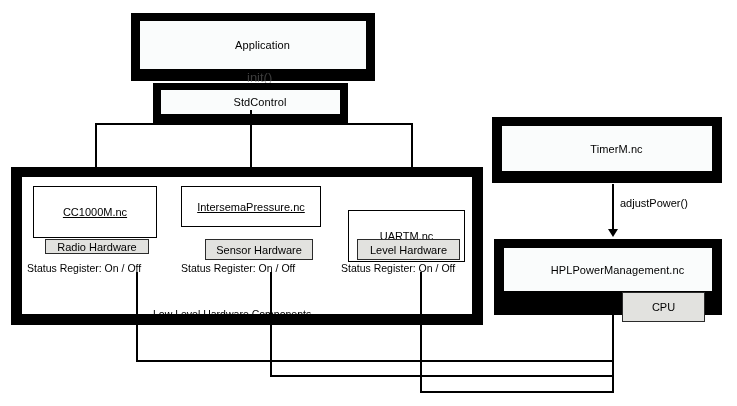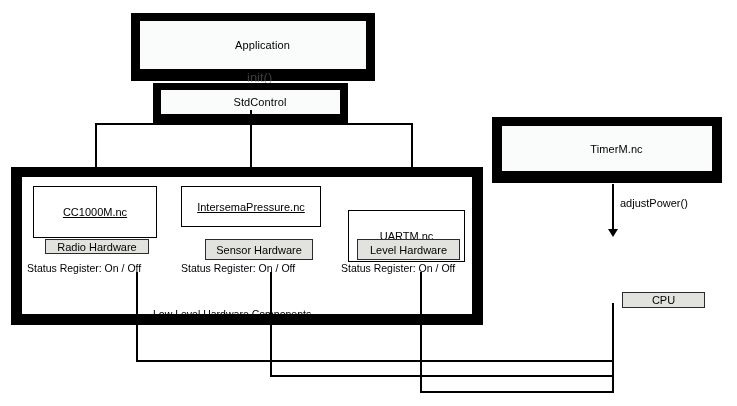--- a/index.html
+++ b/index.html
@@ -102,21 +102,26 @@
   <div class="thick-box" style="left:492px;top:117px;width:230px;height:66px;text-align:center;">
     <div class="inner" style="left:10px;top:9px;right:10px;bottom:12px;">
       <span class="inner-label">TimerM.nc</span>
     </div>
   </div>
 
   <div class="vline" style="left:612px;top:184px;height:48px;"></div>
   <div class="arrowhead" style="left:608px;top:229px;"></div>
   <div class="edge-label" style="left:620px;top:197px;">adjustPower()</div>
 
-  <div class="gray-box" style="left:622px;top:292px;width:83px;height:16px;">
+  <div class="thick-box" style="left:494px;top:239px;width:228px;height:76px;">
+    <div class="inner" style="left:10px;top:9px;right:10px;bottom:24px;">
+      <span class="inner-label">HPLPowerManagement.nc</span>
+    </div>
+  </div>
+  <div class="gray-box" style="left:622px;top:292px;width:83px;height:30px;">
     <span class="gray-label">CPU</span>
   </div>
 
   <div class="vline-thin" style="left:136px;top:272px;height:89px;"></div>
   <div class="hline-thin" style="left:136px;top:360px;width:477px;"></div>
 
   <div class="vline-thin" style="left:270px;top:272px;height:104px;"></div>
   <div class="hline-thin" style="left:270px;top:375px;width:343px;"></div>
 
   <div class="vline-thin" style="left:420px;top:272px;height:120px;"></div>

